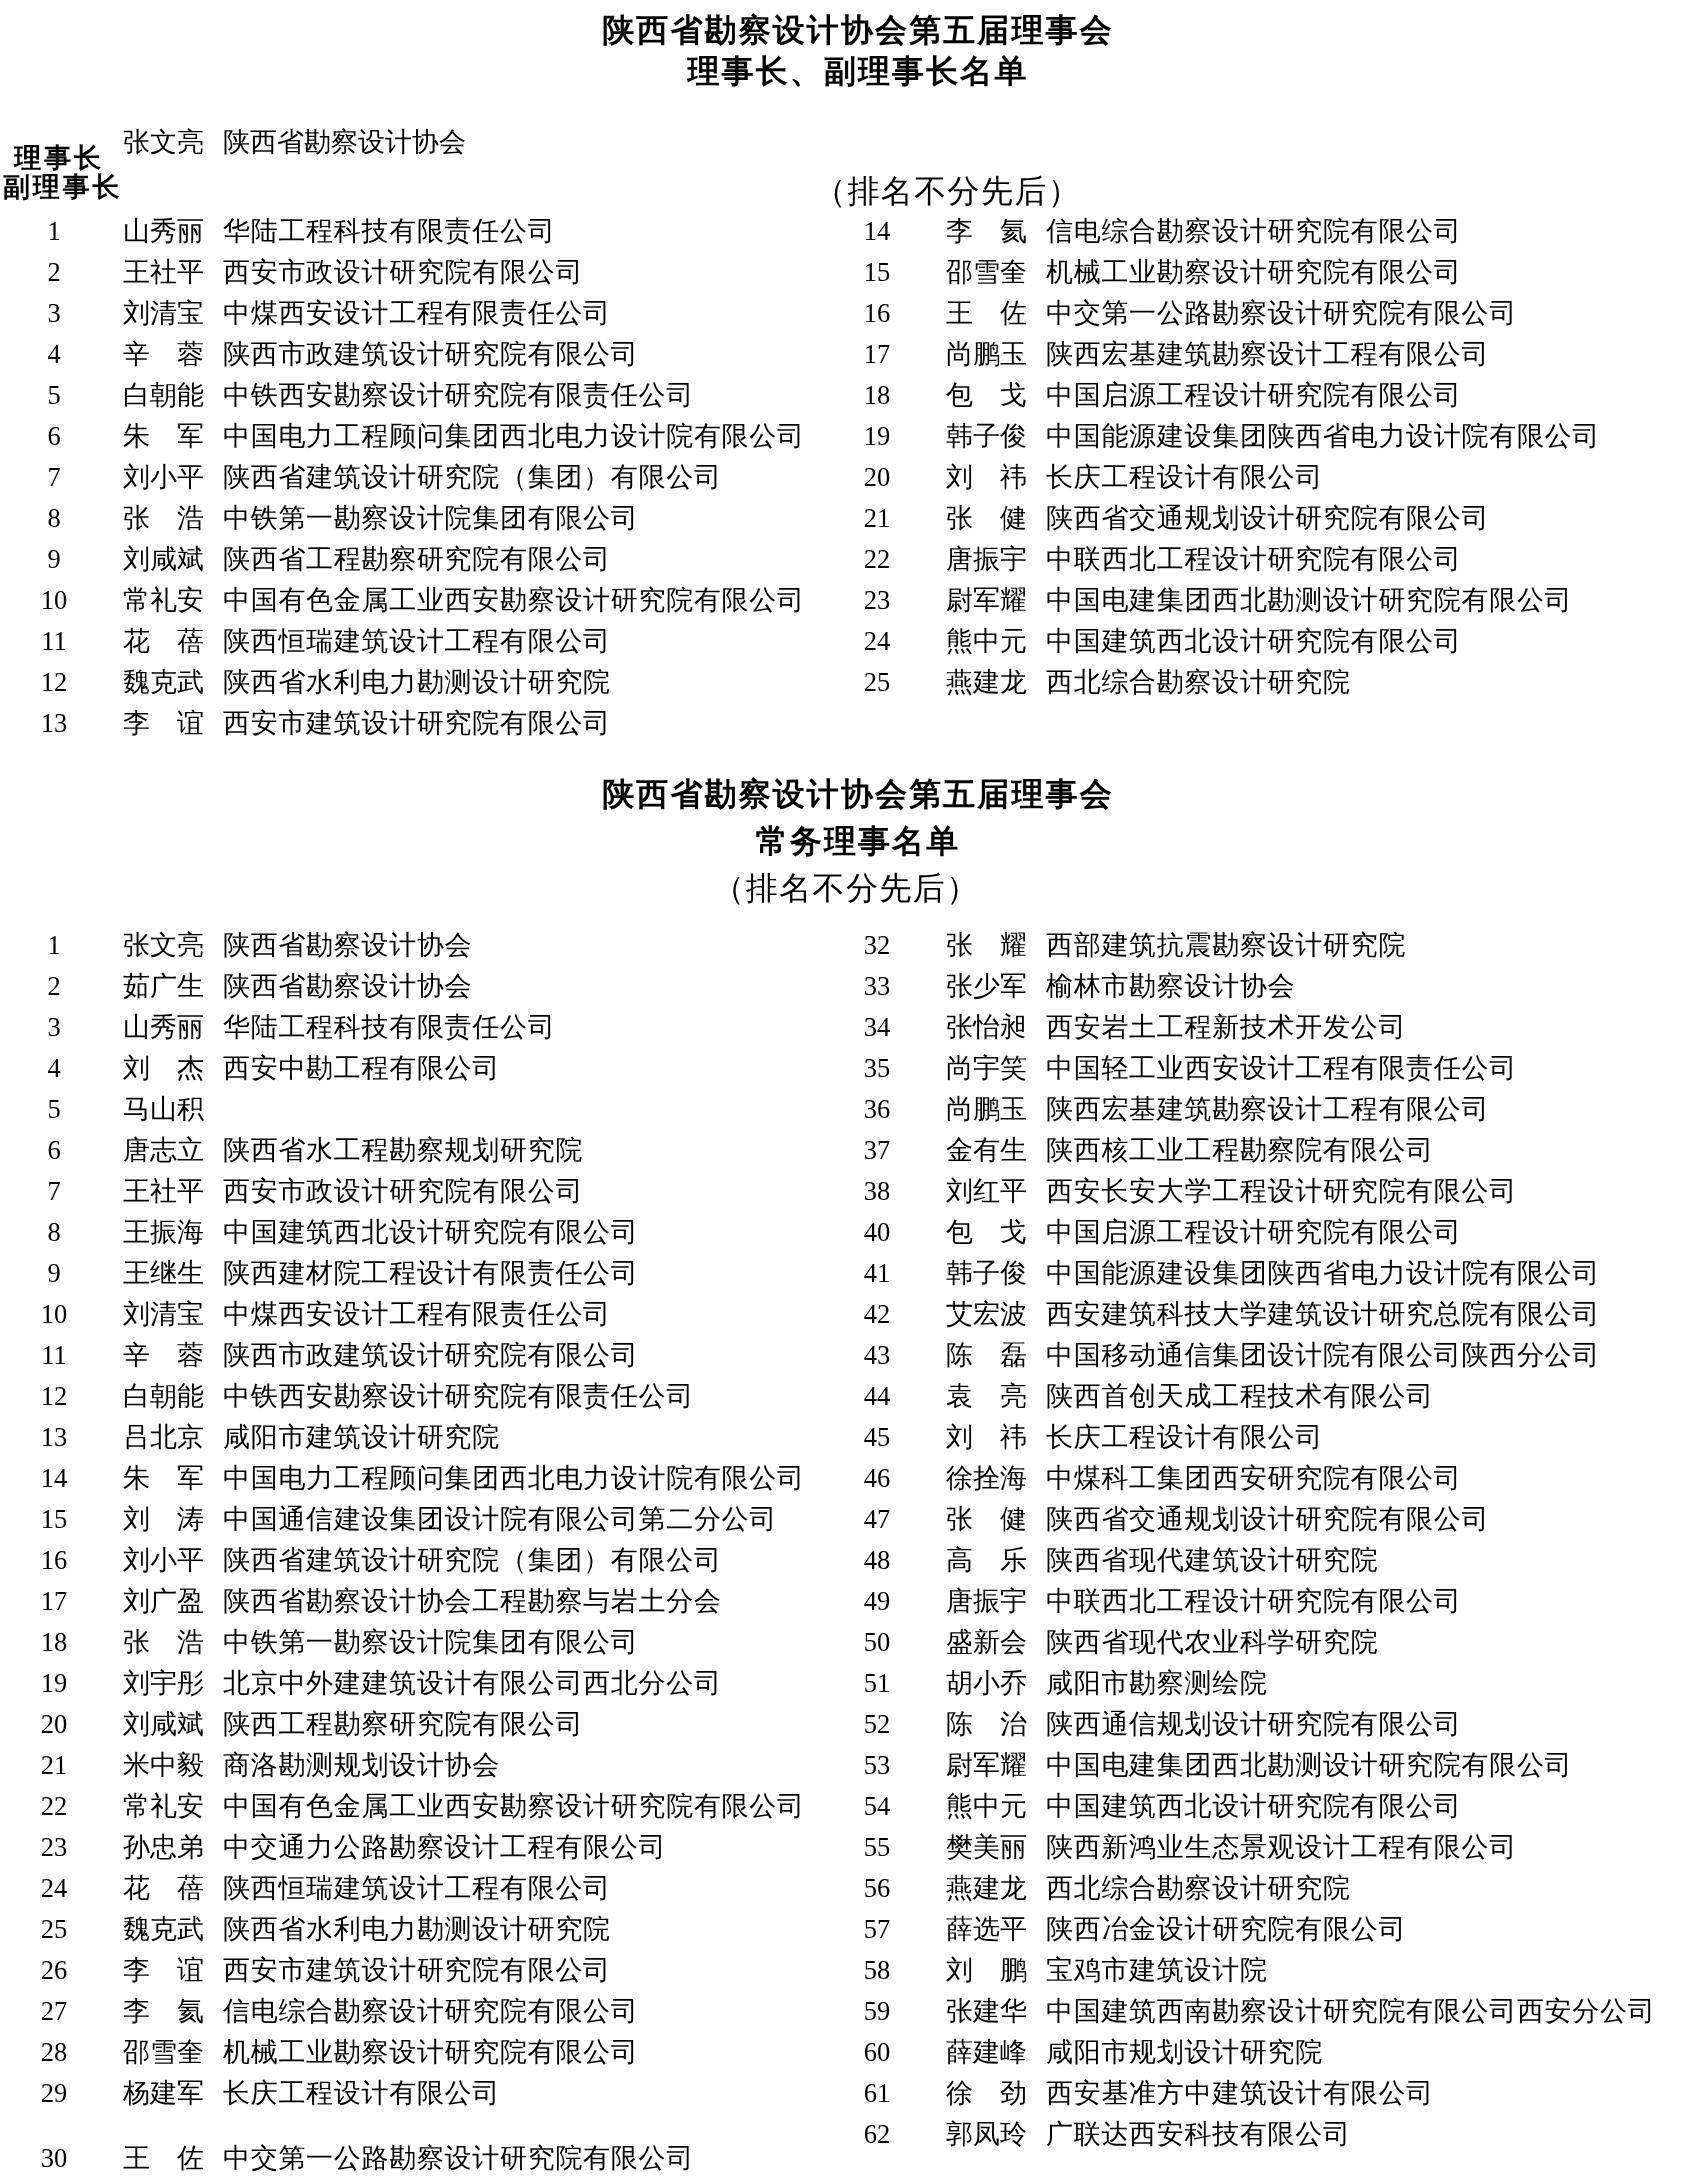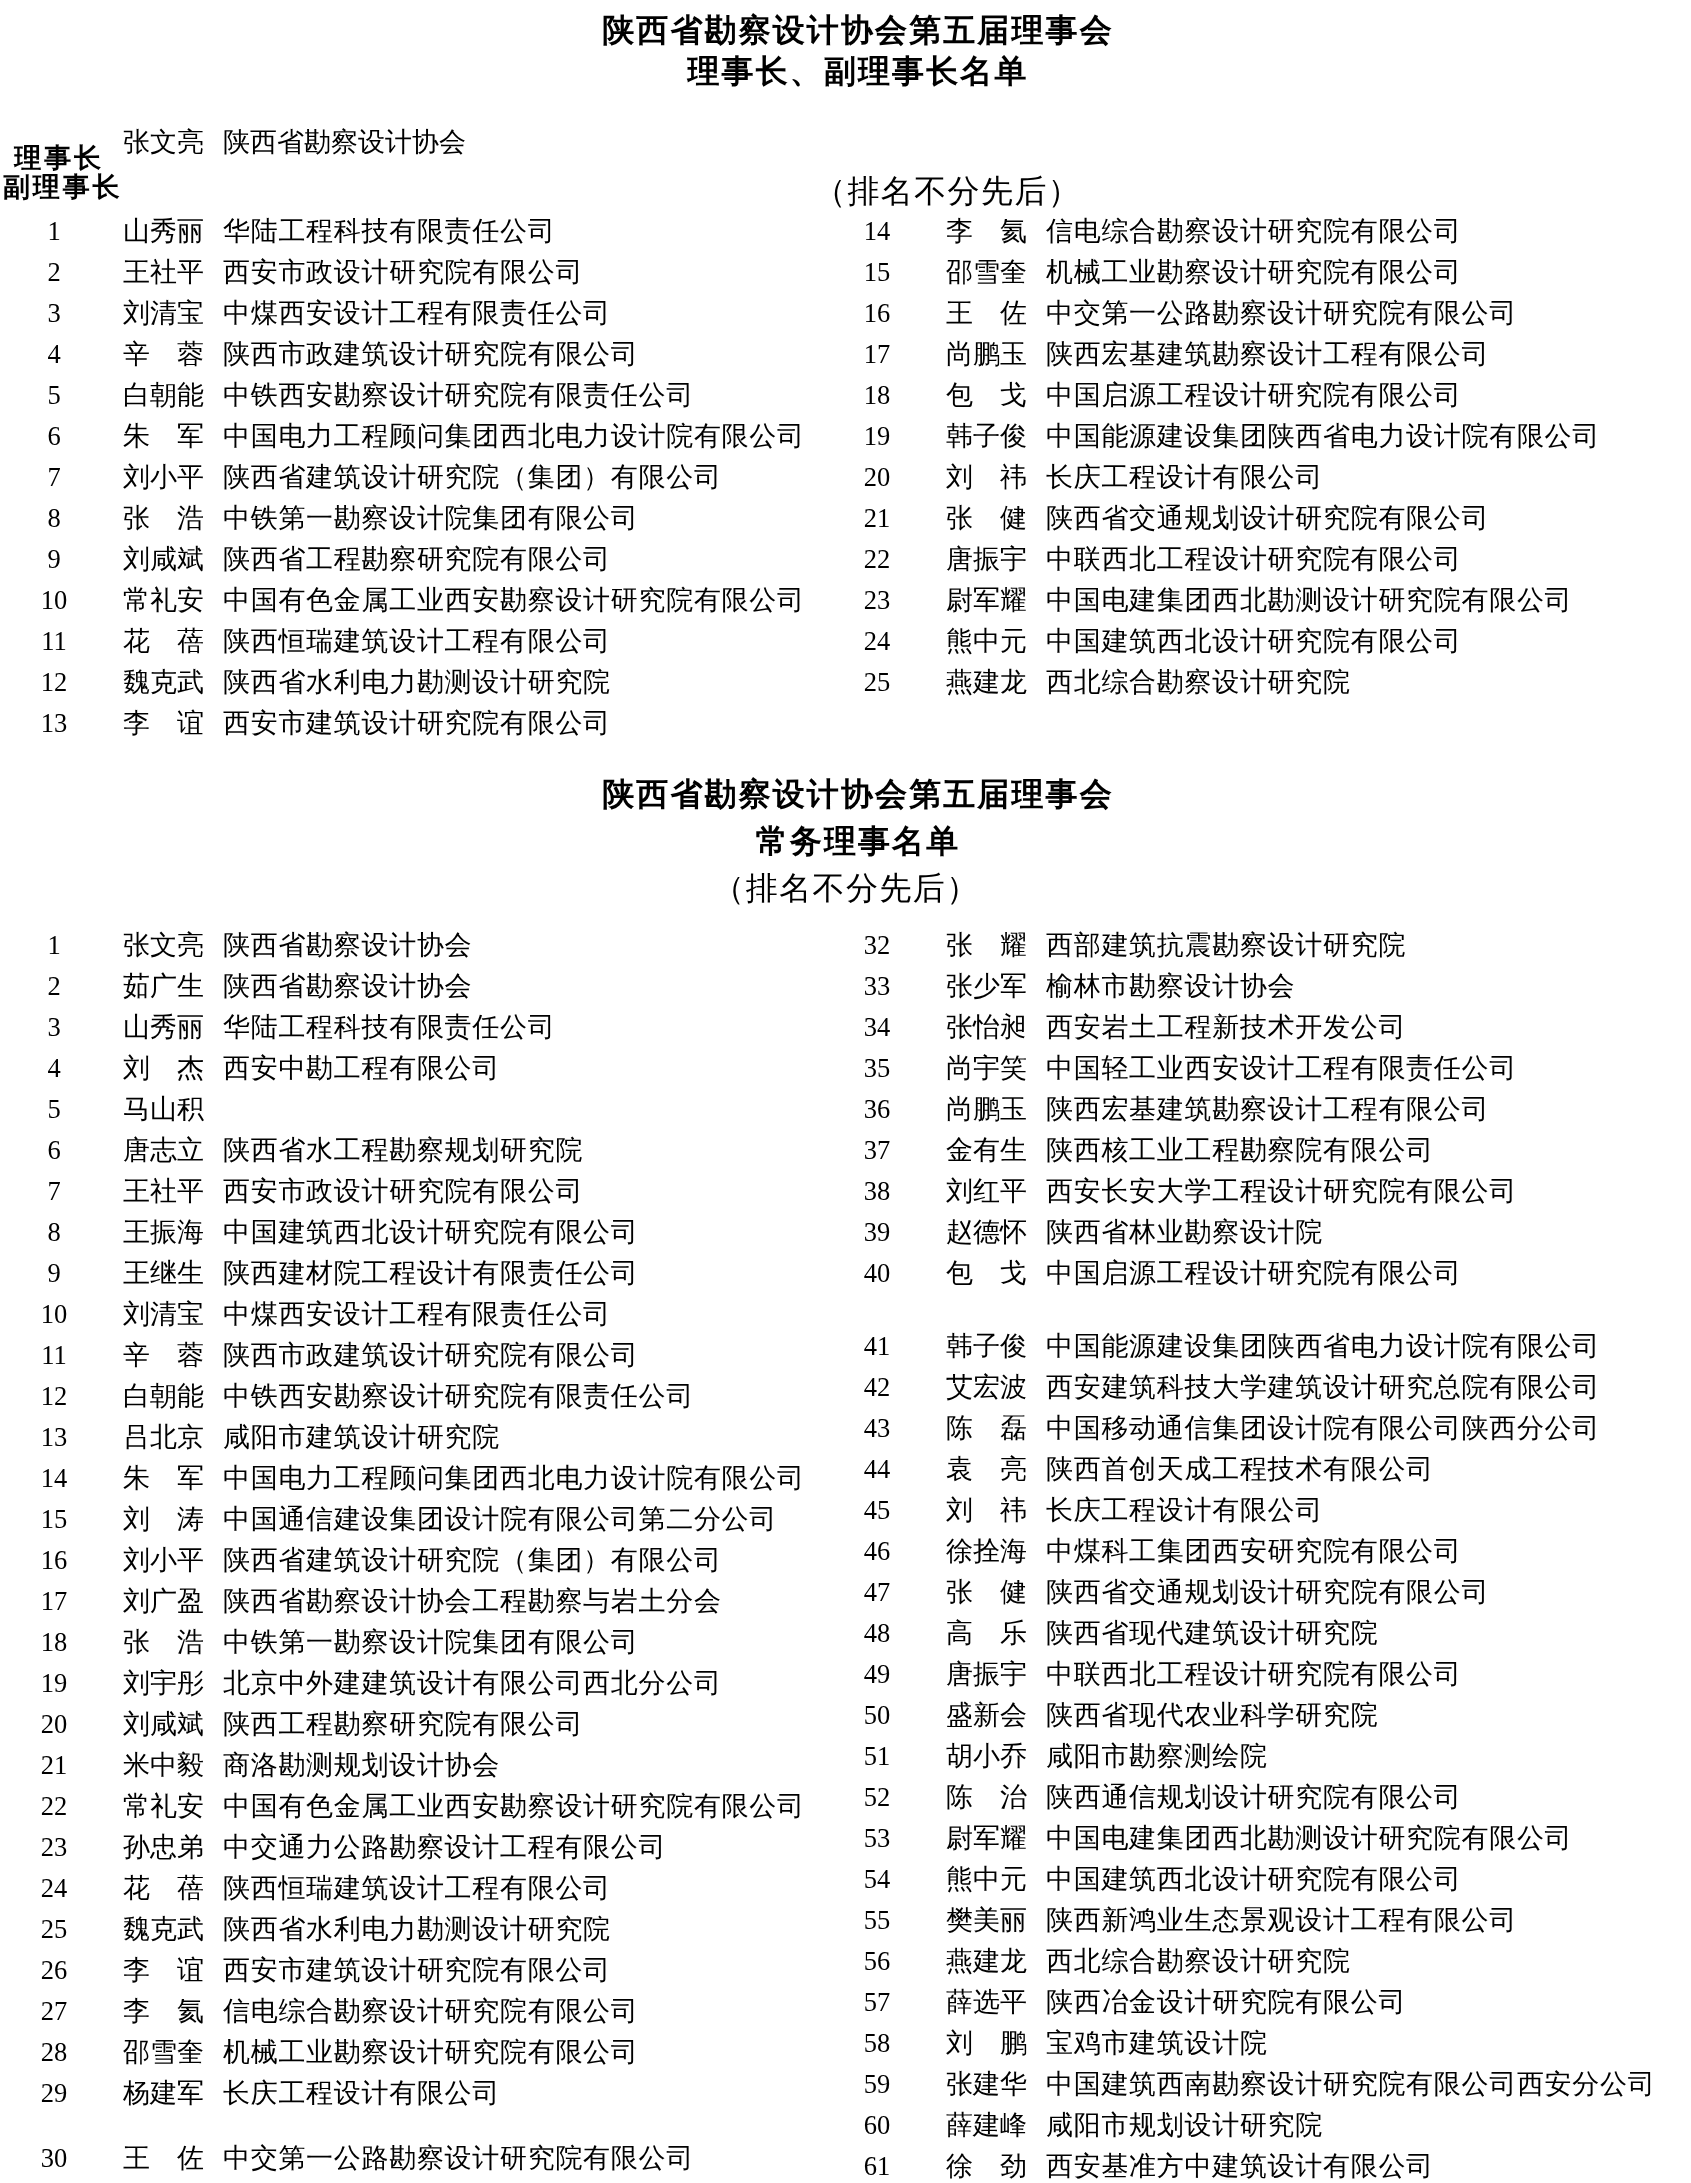--- a/index.html
+++ b/index.html
@@ -386,30 +386,25 @@
       <span class="num">37</span>
       <span class="name">金有生</span>
       <span class="org">陕西核工业工程勘察院有限公司</span>
     </div>
     <div class="row" style="height: 41px;">
       <span class="num">38</span>
       <span class="name">刘红平</span>
       <span class="org">西安长安大学工程设计研究院有限公司</span>
     </div>
     <div class="row" style="height: 41px;">
-      <span class="num">39</span>
-      <span class="name">赵德怀</span>
-      <span class="org">陕西省林业勘察设计院</span>
-    </div>
-    <div class="row" style="height: 41px;">
       <span class="num">40</span>
       <span class="name">包　戈</span>
       <span class="org">中国启源工程设计研究院有限公司</span>
     </div>
-    <div class="row" style="height: 41px; margin-top: 32px;">
+    <div class="row" style="height: 41px;">
       <span class="num">41</span>
       <span class="name">韩子俊</span>
       <span class="org">中国能源建设集团陕西省电力设计院有限公司</span>
     </div>
     <div class="row" style="height: 41px;">
       <span class="num">42</span>
       <span class="name">艾宏波</span>
       <span class="org">西安建筑科技大学建筑设计研究总院有限公司</span>
     </div>
     <div class="row" style="height: 41px;">

